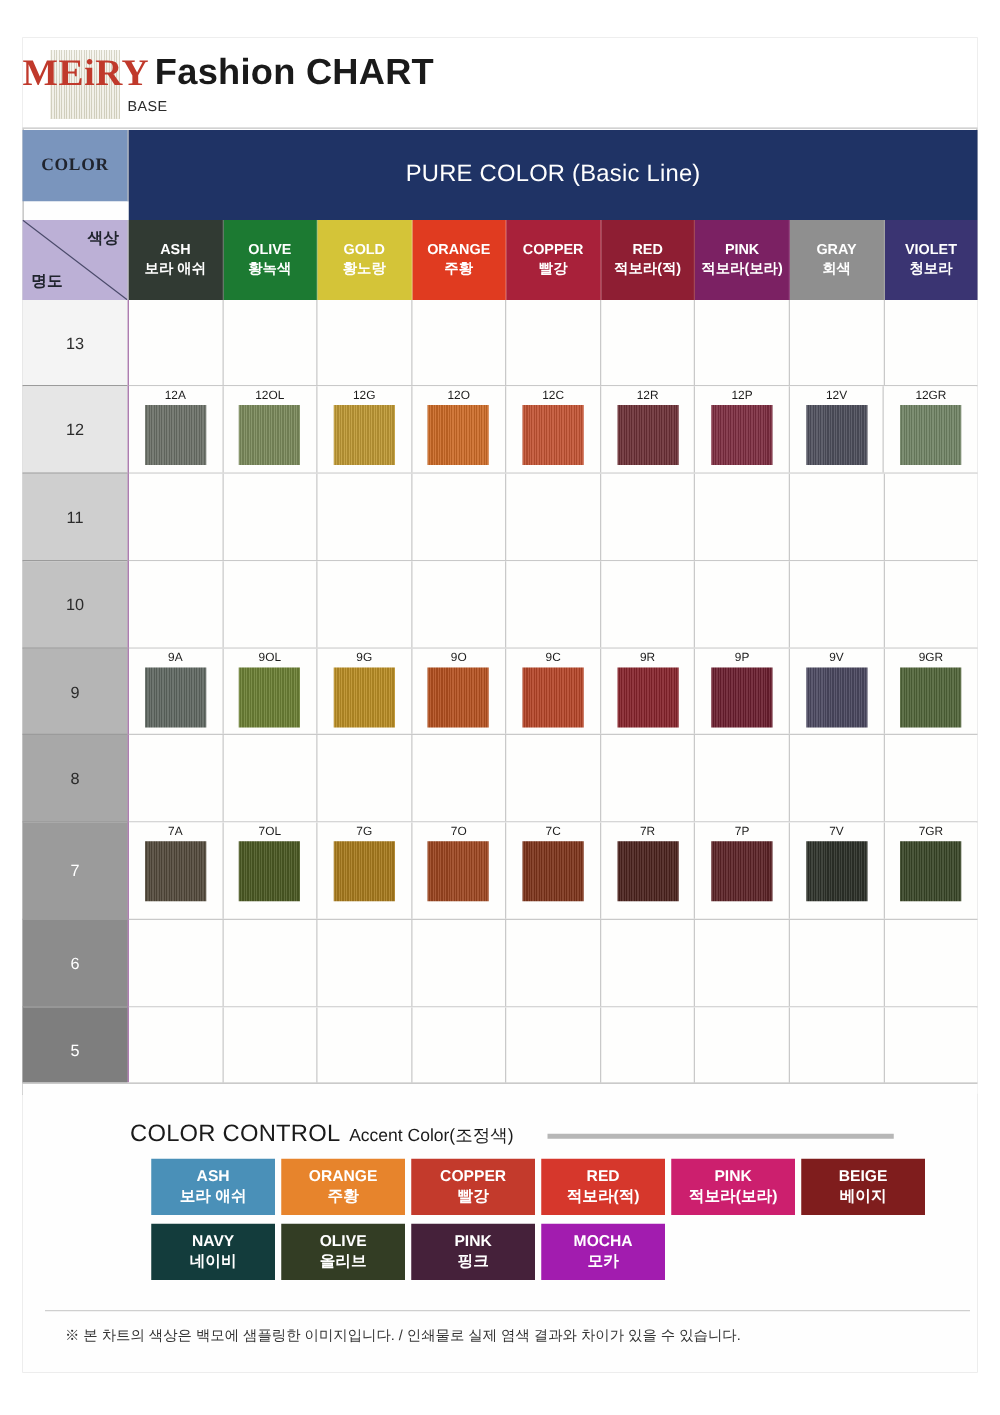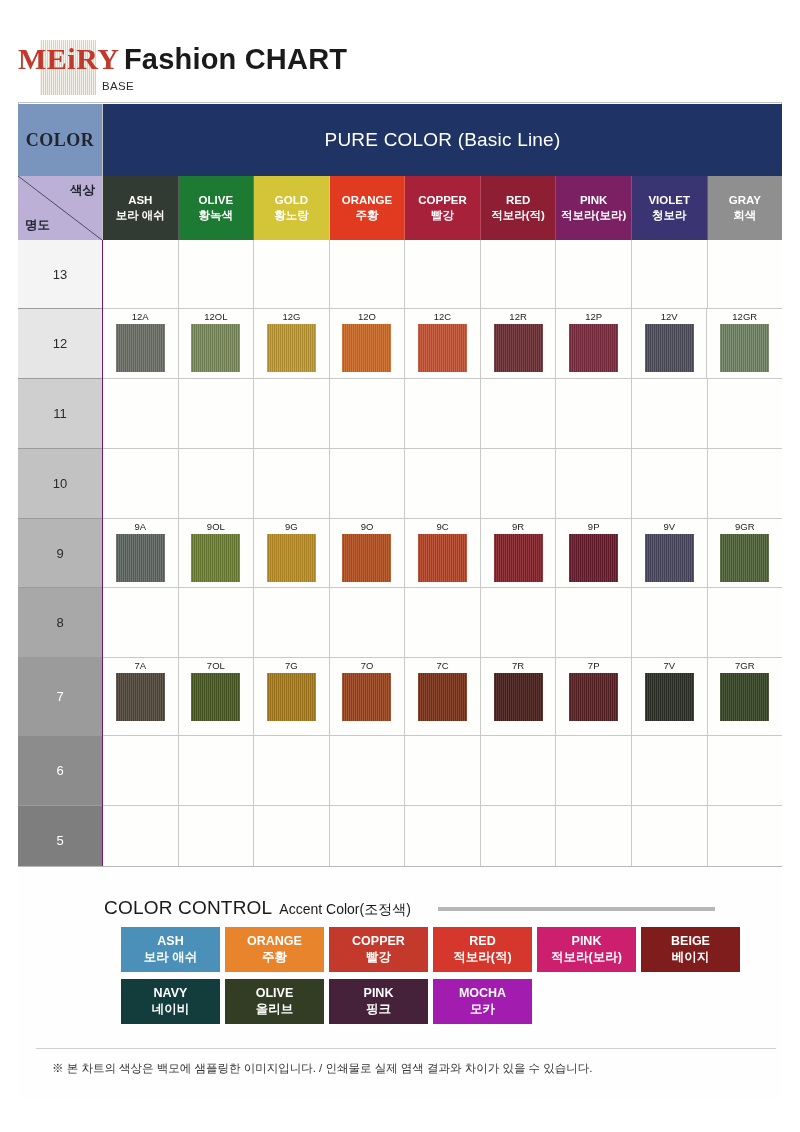--- a/index.html
+++ b/index.html
@@ -73,25 +73,25 @@
     left: 103px; top: 104px;
     width: 679px; height: 72px;
     background: #1f3365;
     color: #ffffff;
     display: flex; align-items: center; justify-content: center;
     font-size: 19px; letter-spacing: .2px;
   }
   .color-cell {
     position: absolute;
     left: 18px; top: 104px;
-    width: 85px; height: 72px;
+    width: 85px; height: 57px;
     background: #7a95bd;
     display: flex; align-items: center; justify-content: center;
     font-family: "Liberation Serif", serif;
-    font-size: 18px; font-weight: 700; color: #20242e;
+    font-size: 14px; font-weight: 700; color: #20242e;
     letter-spacing: .5px;
     border-right: 1px solid #c4c4c4;
   }
 
   
   .corner-cell {
     position: absolute;
     left: 18px; top: 176px;
     width: 85px; height: 64px;
     background: #bcb0d6;
@@ -273,27 +273,27 @@
         <span class="ko">빨강</span>
       </div>
       <div class="col-head" style="background: rgb(142, 30, 51);">
         <span class="en">RED</span>
         <span class="ko">적보라(적)</span>
       </div>
       <div class="col-head" style="background: rgb(123, 33, 99);">
         <span class="en">PINK</span>
         <span class="ko">적보라(보라)</span>
       </div>
+      <div class="col-head" style="background: rgb(143, 143, 143);">
+        <span class="en">GRAY</span>
+        <span class="ko">회색</span>
+      </div>
       <div class="col-head" style="background: rgb(58, 52, 114);">
         <span class="en">VIOLET</span>
         <span class="ko">청보라</span>
-      </div>
-      <div class="col-head" style="background: rgb(143, 143, 143);">
-        <span class="en">GRAY</span>
-        <span class="ko">회색</span>
       </div>
     </div>
 
   <div class="grid-body">
     <div class="lvl-col">
         <div class="lvl-cell" style="height: 69px; background: rgb(244, 244, 244); color: rgb(43, 43, 43);">
           <span>13</span>
         </div>
         <div class="lvl-cell" style="height: 70px; background: rgb(230, 230, 230); color: rgb(43, 43, 43);">
           <span>12</span>

